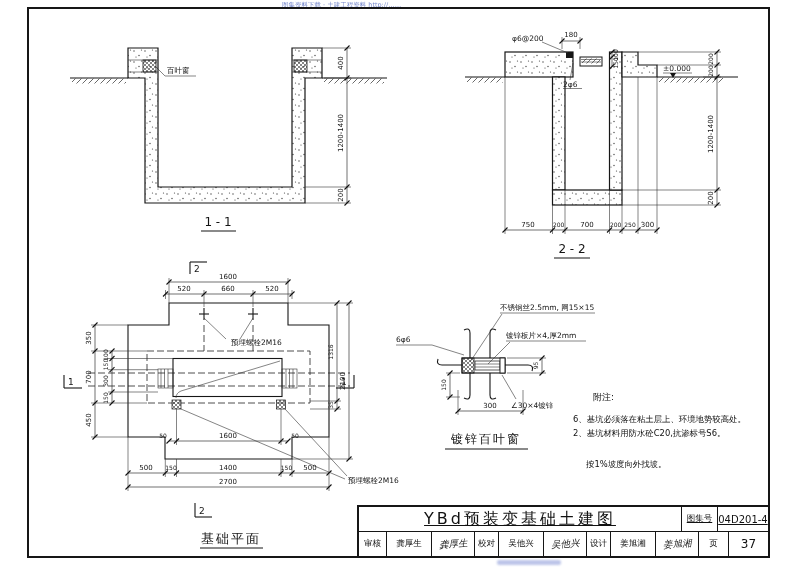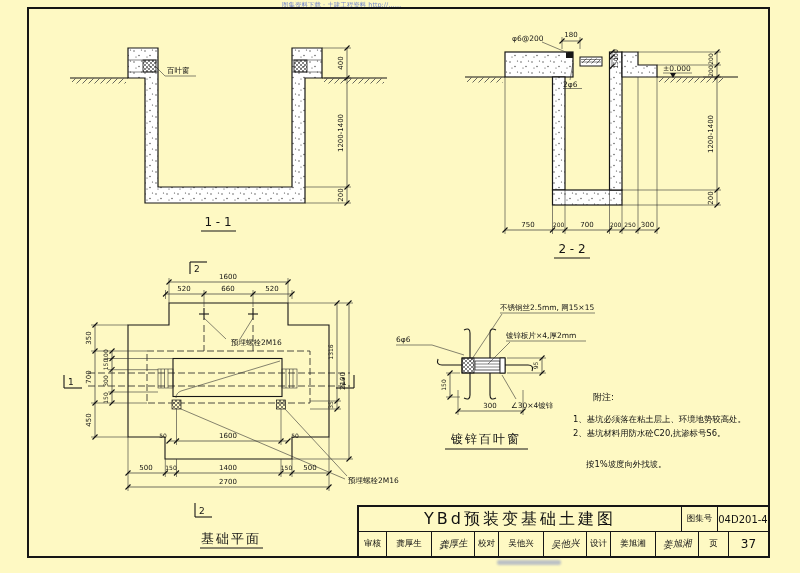--- a/index.html
+++ b/index.html
@@ -1,16 +1,16 @@
 <!DOCTYPE html>
 <html><head>
 <meta charset="utf-8">
 <style>
   html,body{margin:0;padding:0;background:#e8e8e8;}
-  #page{position:relative;width:800px;height:573px;background:#fef9c3;overflow:hidden;
+  #page{position:relative;width:800px;height:573px;background:#ffffff;overflow:hidden;
         font-family:"DejaVu Sans",sans-serif;color:#111;}
   #border{position:absolute;left:27px;top:7px;width:743px;height:551px;
           border:2px solid #161616;box-sizing:border-box;}
   .abs{position:absolute;}
   svg{position:absolute;overflow:visible;}
   svg text{fill:#141414;}
   .ol{fill:url(#stip);stroke:#161616;stroke-width:1.2;}
   .ln{stroke:#161616;stroke-width:1.1;fill:none;}
   .thin{stroke:#333;stroke-width:.6;fill:none;}
   .dim{stroke:#333;stroke-width:.7;fill:none;}
@@ -21,21 +21,21 @@
   .lbl{font:7.5px "DejaVu Sans",sans-serif;}
   .ttl{font:12px "DejaVu Sans",sans-serif;text-anchor:middle;}
   
   #notes{left:573px;top:390px;width:196px;font-size:8.4px;line-height:1.75;}
   #notes .hd{font-size:9px;margin-bottom:6px;padding-left:20px;}
   #notes .ind{padding-left:13px;margin-top:16px;}
   
   #tblock{left:357px;top:505px;width:413px;height:53px;border:2px solid #161616;
           box-sizing:border-box;display:flex;flex-direction:column;}
   .tb-row{display:flex;flex:1;min-height:0;}
-  .tb-row.top{border-bottom:1.5px solid #161616;}
+  .tb-row.top{border-bottom:1.5px solid #161616;text-decoration:underline;}
   .tb-cell{border-right:1px solid #161616;display:flex;align-items:center;
            justify-content:center;box-sizing:border-box;font-size:8.5px;
            white-space:nowrap;overflow:hidden;}
   .tb-cell:last-child{border-right:none;}
   .tb-title{flex:1;font-size:16px;letter-spacing:3px;}
   .sig{font-style:italic;transform:rotate(-4deg);font-size:9.5px;color:#1c1c1c;}
   
   #wm-top{left:282px;top:1px;width:280px;font-size:6.5px;color:#7688cc;
           filter:blur(.4px);white-space:nowrap;}
   #wm-bottom{left:497px;top:560px;width:64px;height:5px;background:rgba(90,110,200,.4);
@@ -390,21 +390,21 @@
     <line class="tick" x1="149.5" y1="75.5" x2="154.5" y2="70.5"></line>
       <line class="tick" x1="149.5" y1="90.5" x2="154.5" y2="85.5"></line>
     <text class="dts" x="148" y="80.5" transform="rotate(-90 148 80.5)">95</text>
 
     <text class="ttl" x="96" y="158" style="font-size:12px;letter-spacing:2px">镀锌百叶窗</text>
     <line class="ln" x1="55" y1="164" x2="138" y2="164"></line>
   </svg>
 
   <div class="abs" id="notes">
     <div class="hd">附注:</div>
-    <div>1、基坑必须落在粘土层上、环境地势较高处。</div>
+    <div>6、基坑必须落在粘土层上、环境地势较高处。</div>
     <div>2、基坑材料用防水砼C20,抗渗标号S6。</div>
     <div class="ind">按1%坡度向外找坡。</div>
   </div>
 
   <div class="abs" id="tblock">
     <div class="tb-row top">
       <div class="tb-cell tb-title">YBd预装变基础土建图</div>
       <div class="tb-cell" style="width:36px">图集号</div>
       <div class="tb-cell" style="width:50px;font-size:10px">04D201-4</div>
     </div>

